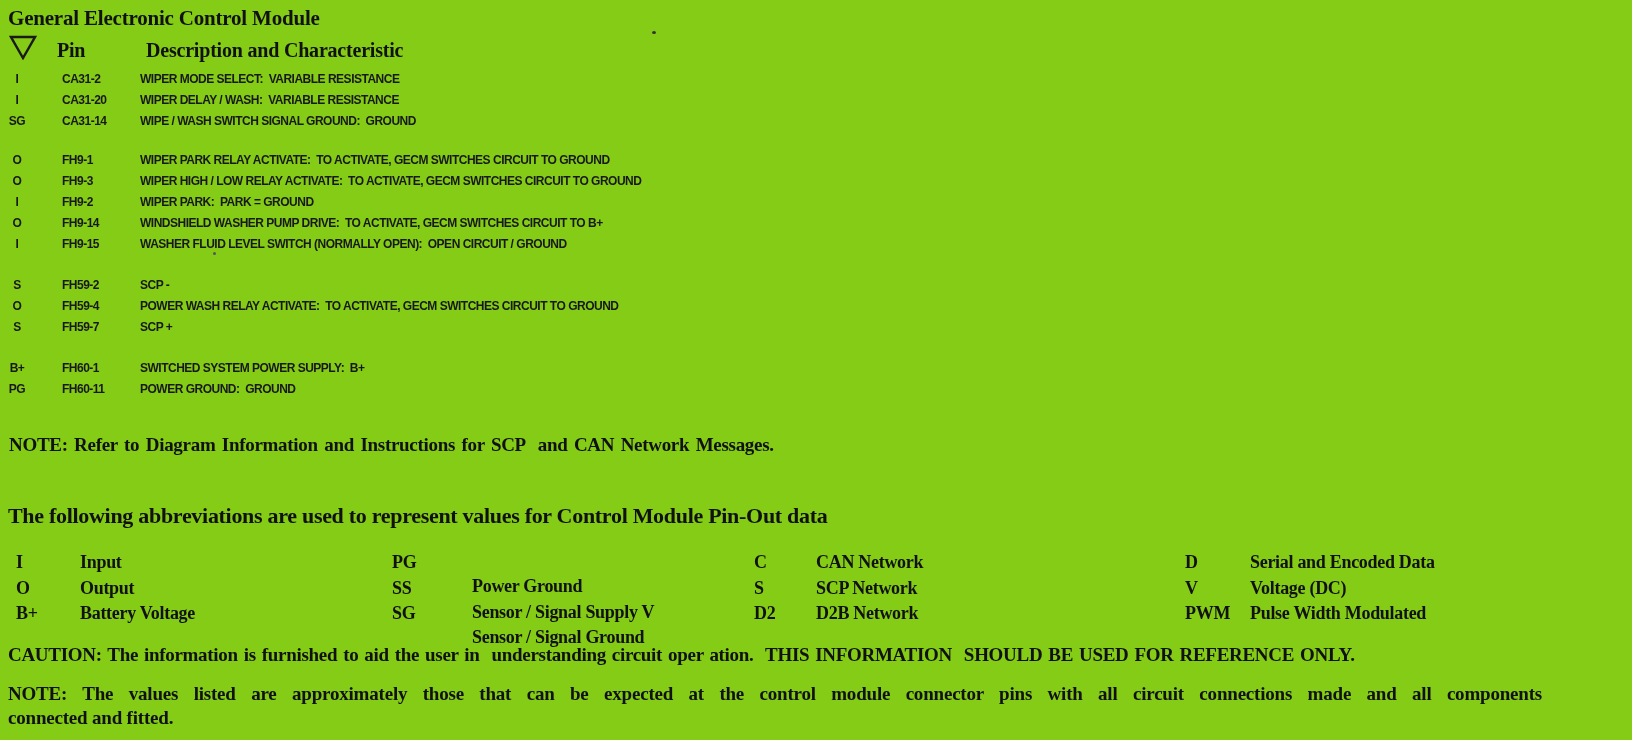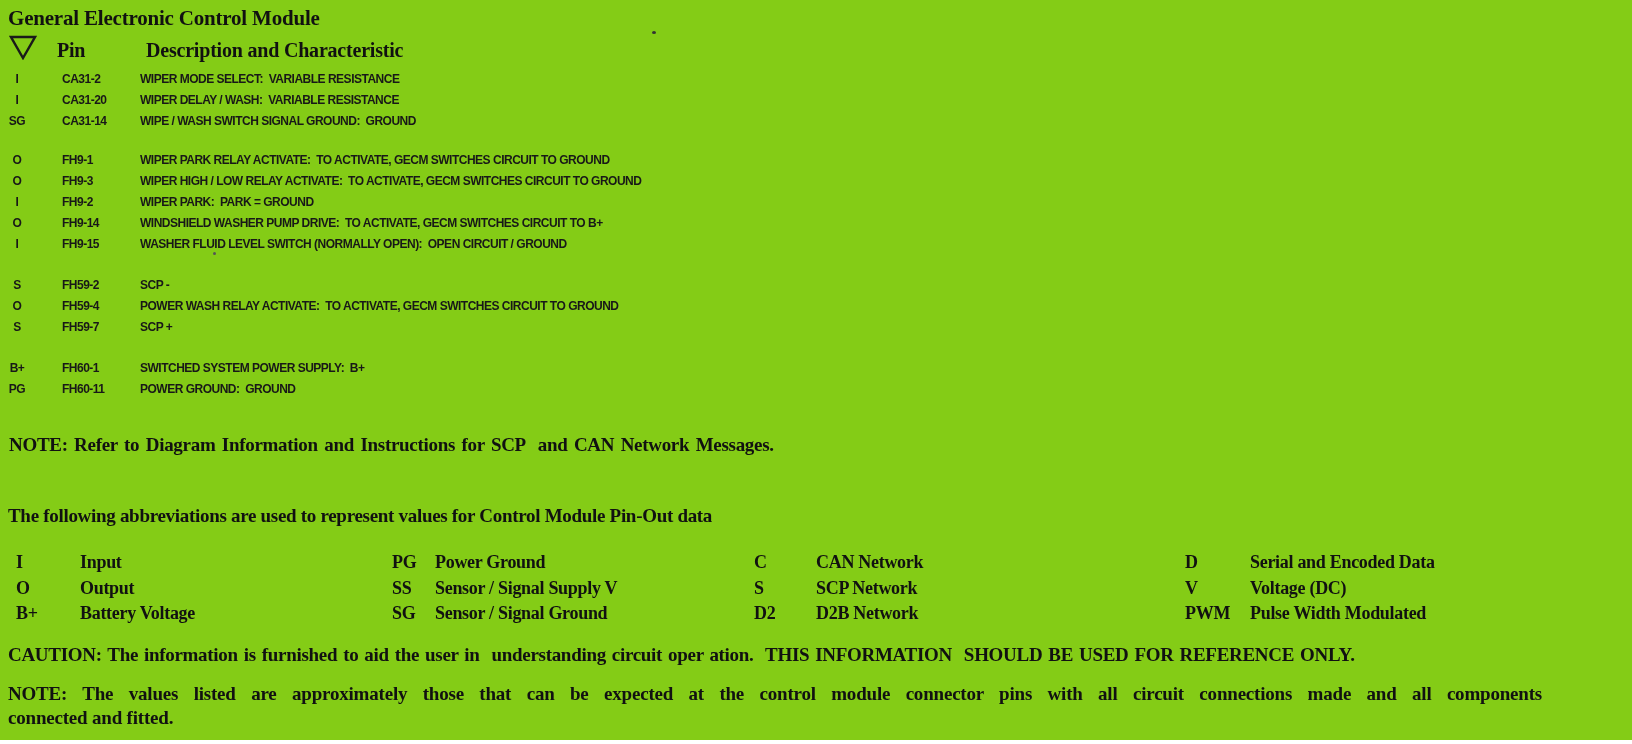--- a/index.html
+++ b/index.html
@@ -33,38 +33,38 @@
   }
   .ptype{left:2px;width:30px;text-align:center;}
   .ppin{left:62px;}
   .pdesc{left:140px;}
   
   .serifline{
     font:bold 19px/24px "Liberation Serif", serif;
     letter-spacing:-0.3px;color:#111;white-space:pre;
   }
   .note1{left:9px;top:433px;word-spacing:2px;}
-  .intro{left:8px;top:504px;font-size:19px;}
+  .intro{left:8px;top:504px;font-size:22px;}
   .caution{left:8px;top:643px;word-spacing:1.5px;}
   .note2{
     left:8px;top:682px;width:1534px;
     font:bold 19px/24px "Liberation Serif", serif;
     letter-spacing:-0.2px;color:#111;
   }
   .note2 .jline{text-align:justify;text-align-last:justify;}
   .note2 .lline{text-align:left;}
   
   .lrow{left:0;width:1632px;height:22px;}
   .lrow span{
     position:absolute;top:0;
     font:bold 18px/22px "Liberation Serif", serif;
     letter-spacing:-0.3px;color:#111;white-space:pre;
   }
   .a0{left:16px;} .l0{left:80px;}
-  .a1{left:392px;} .l1{left:435px;}
+  .a1{left:392px;} .l1{left:472px;margin-top:24px;}
   .a2{left:754px;} .l2{left:816px;}
   .a3{left:1185px;} .l3{left:1250px;}
   
   .dot{background:#333;border-radius:50%;}
 </style>
 </head>
 <body>
 
 <div id="page">
 

